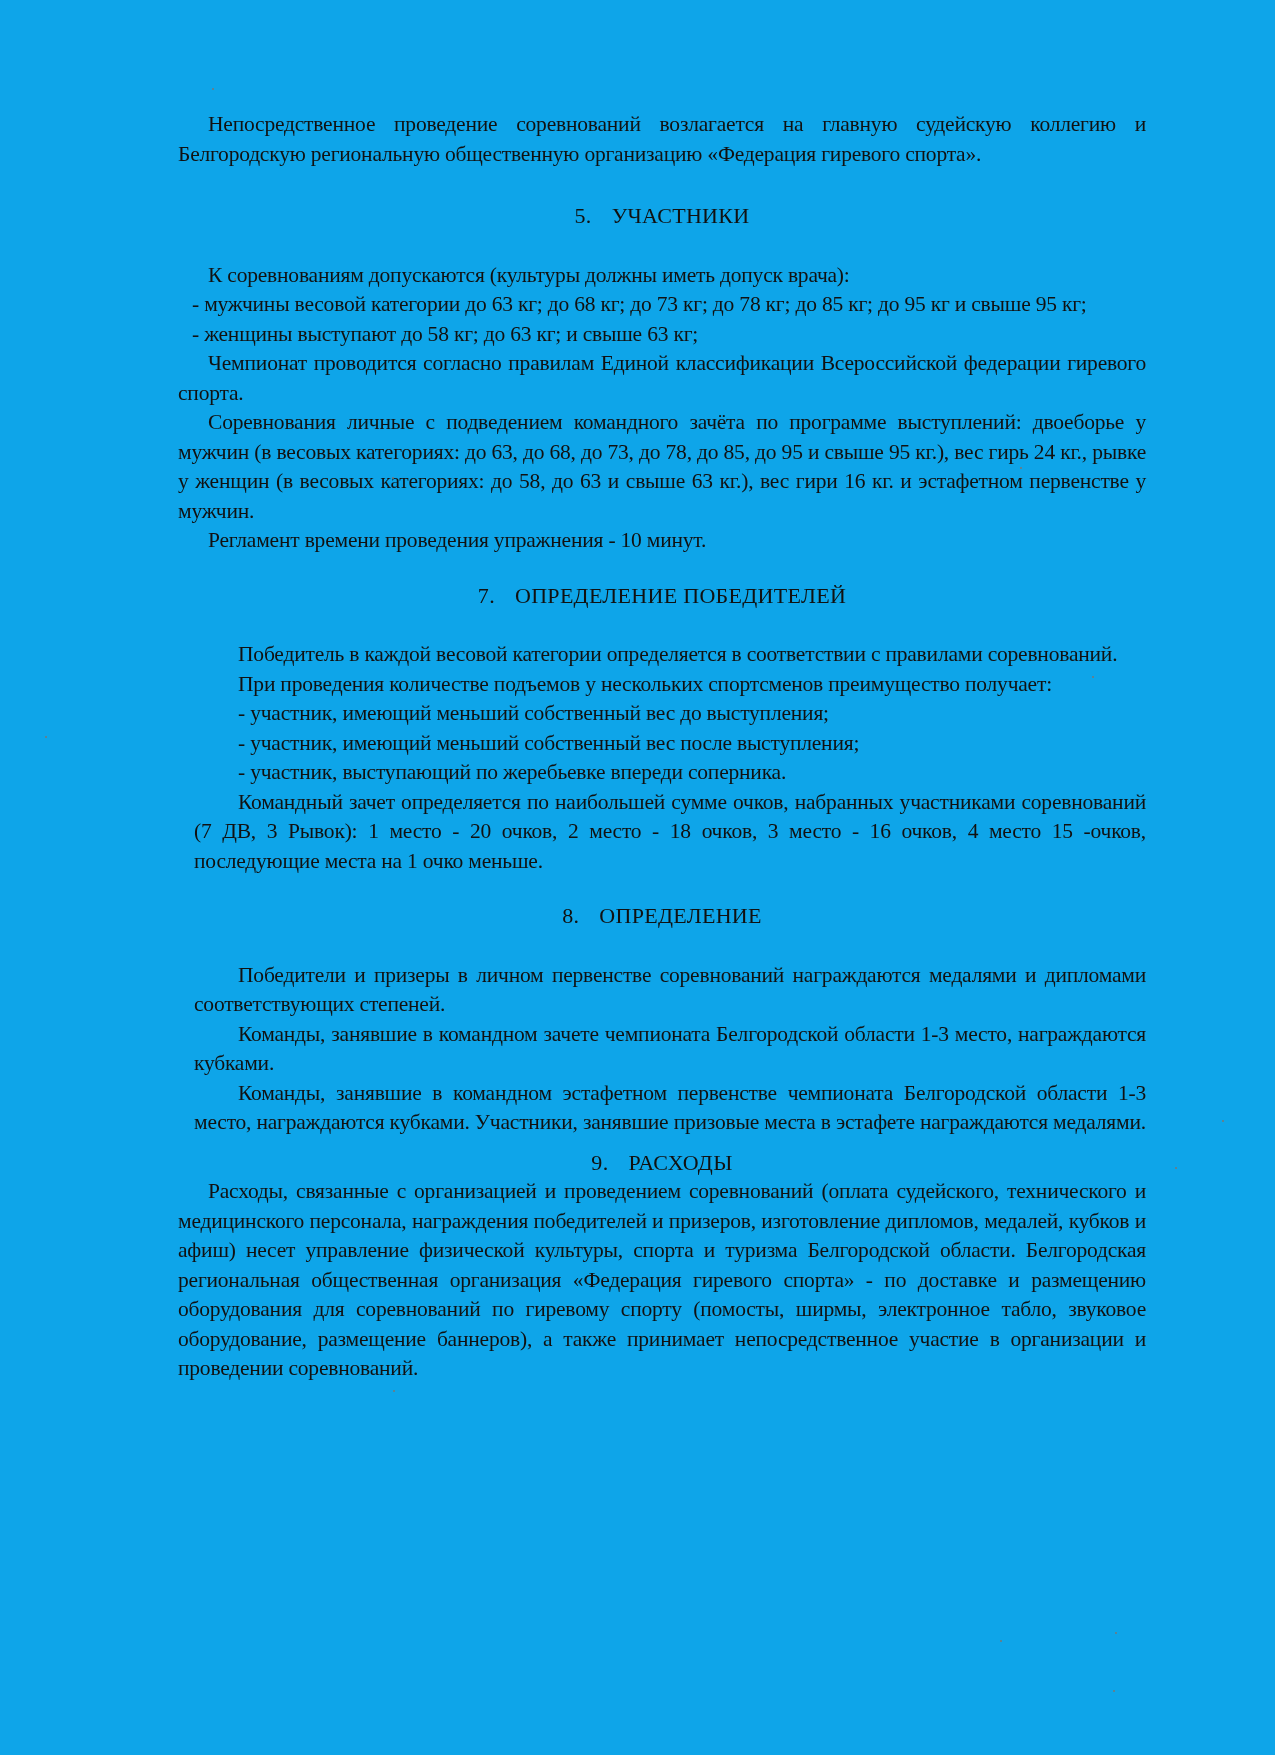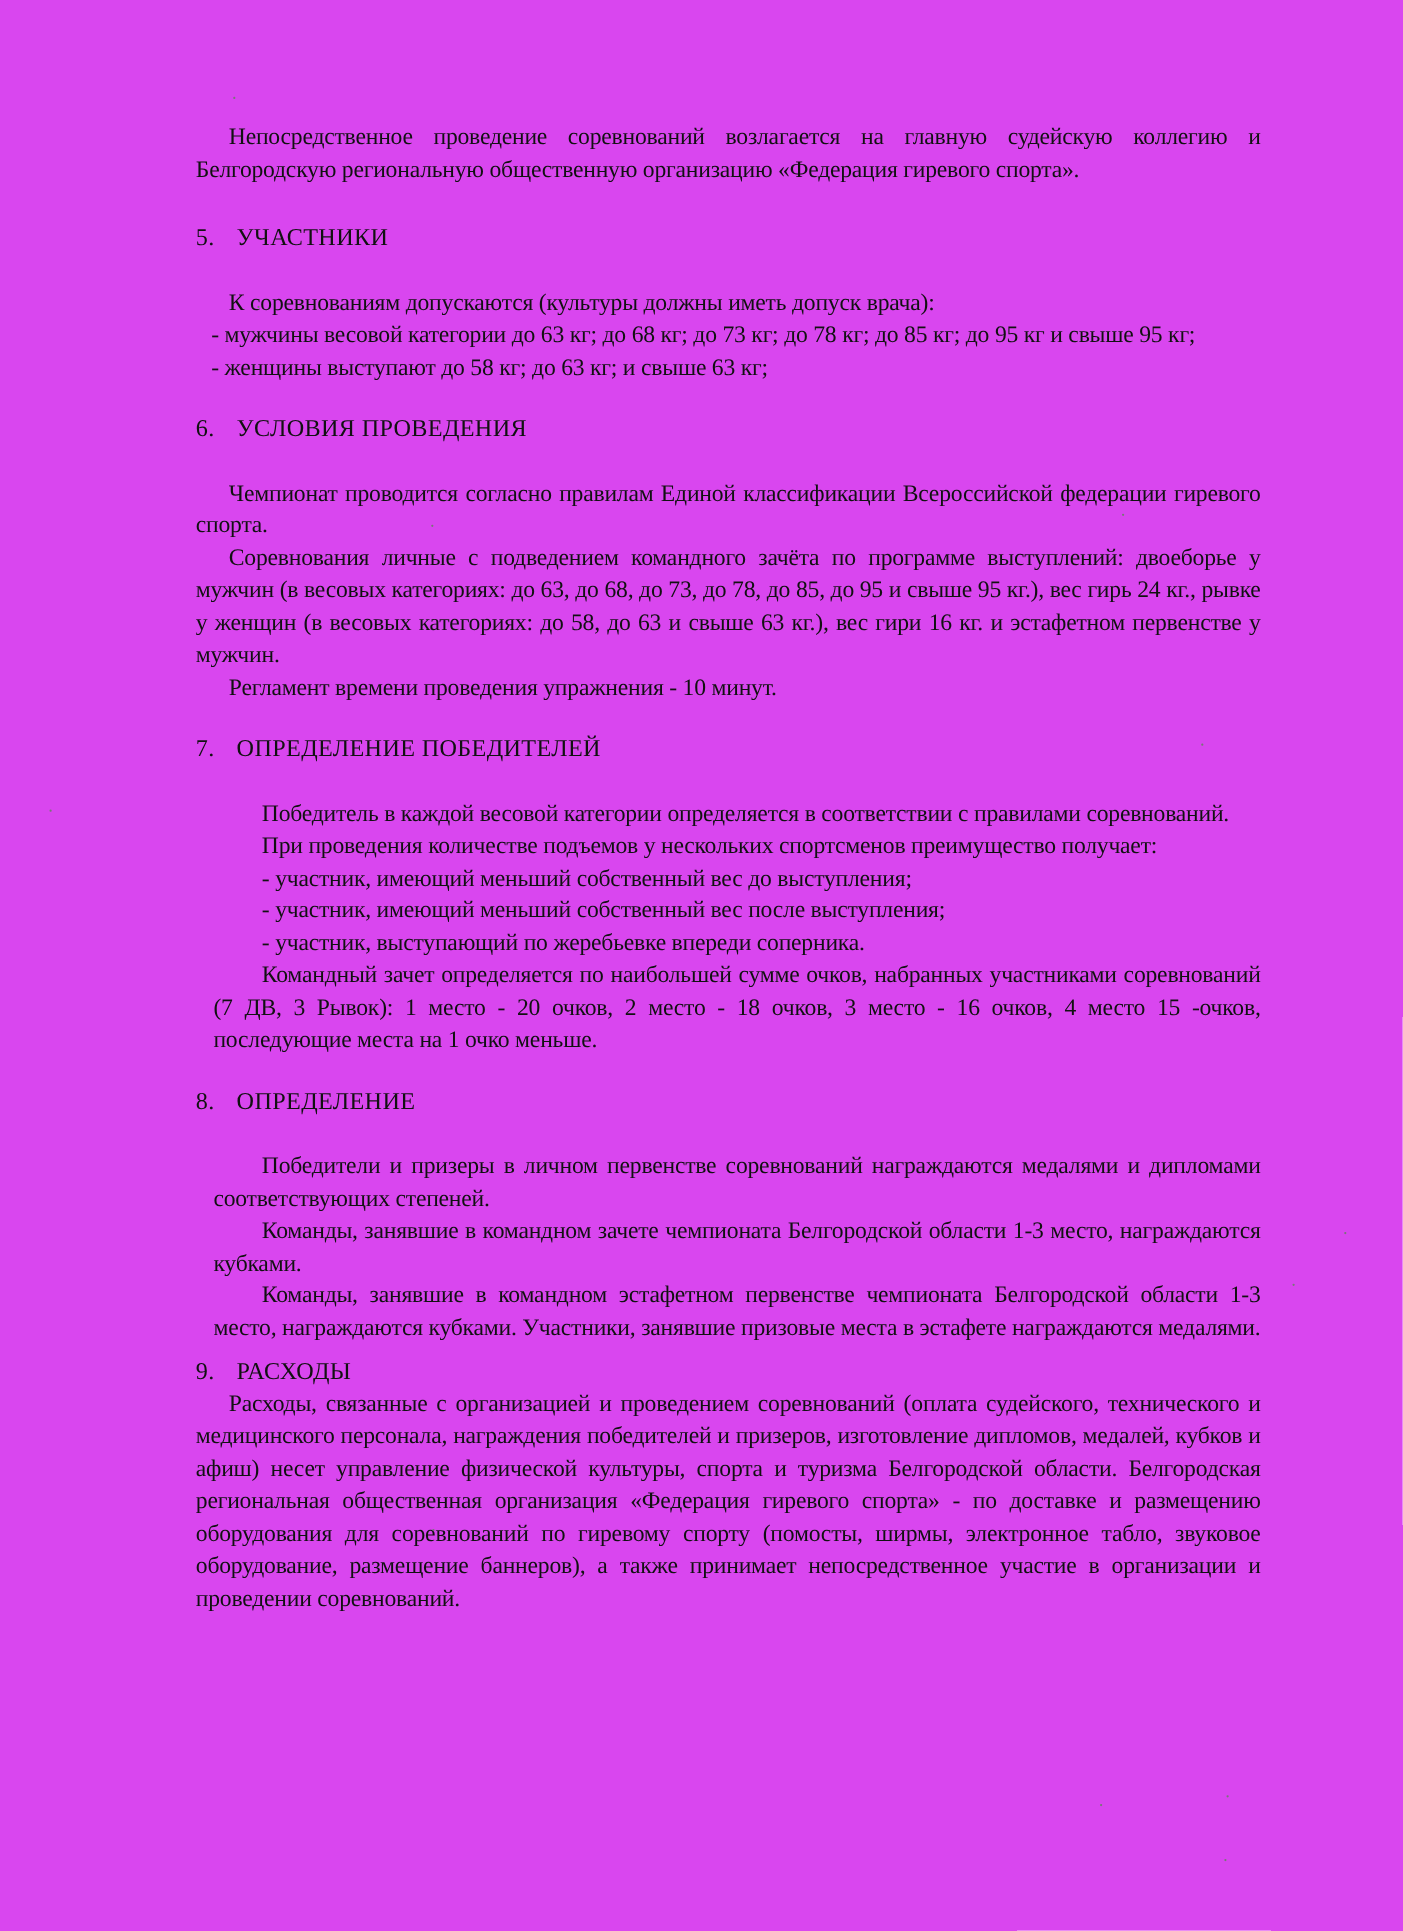--- a/index.html
+++ b/index.html
@@ -14,21 +14,21 @@
       overflow: hidden;
       font-family: "Liberation Serif", "DejaVu Serif", serif;
       color: #111111;
     }
     .page {
       position: absolute;
       left: 0;
       top: 0;
       width: 1275px;
       height: 1755px;
-      background: #d946ef;
+      background: #0ea5e9;
     }
     .content {
       position: absolute;
       left: 178px;
       top: 110px;
       width: 968px;
       font-size: 21.5px;
       line-height: 29.5px;
       letter-spacing: -0.2px;
     }
@@ -36,20 +36,21 @@
       margin: 0;
       text-align: justify;
       text-align-last: left;
     }
     p.indent { text-indent: 30px; }
     p.indent-sm { text-indent: 14px; }
     p.bullet { text-indent: 44px; margin-left: 16px; }
     h2 {
       font-weight: normal;
       font-size: 22px;
+      text-align: center;
       margin: 0;
       letter-spacing: 0.3px;
     }
     h2 .num { margin-right: 20px; }
     .sec5-title { margin-top: 32px; margin-bottom: 30px; }
     .sec6-title { margin-top: 25px; margin-bottom: 30px; }
     .sec7-title { margin-top: 25px; margin-bottom: 30px; }
     .sec8-title { margin-top: 25px; margin-bottom: 30px; }
     .sec9-title { margin-top: 10px; }
     .speck {
@@ -68,23 +69,20 @@
 
     <p class="indent">Непосредственное проведение соревнований возлагается на главную судейскую коллегию и Белгородскую региональную общественную организацию «Федерация гиревого спорта».</p>
 
     <h2 class="sec5-title">
       <span class="num">5.</span><span>УЧАСТНИКИ</span>
     </h2>
     <p class="indent">К соревнованиям допускаются (культуры должны иметь допуск врача):</p>
     <p class="indent-sm">- мужчины весовой категории до 63 кг; до 68 кг; до 73 кг; до 78 кг; до 85 кг; до 95 кг и свыше 95 кг;</p>
     <p class="indent-sm">- женщины выступают до 58 кг; до 63 кг; и свыше 63 кг;</p>
 
-    <h2 class="sec6-title">
-      <span class="num">6.</span><span>УСЛОВИЯ ПРОВЕДЕНИЯ</span>
-    </h2>
     <p class="indent">Чемпионат проводится согласно правилам Единой классификации Всероссийской федерации гиревого спорта.</p>
     <p class="indent">Соревнования личные с подведением командного зачёта по программе выступлений: двоеборье у мужчин (в весовых категориях: до 63, до 68, до 73, до 78, до 85, до 95 и свыше 95 кг.), вес гирь 24 кг., рывке у женщин (в весовых категориях: до 58, до 63 и свыше 63 кг.), вес гири 16 кг. и эстафетном первенстве у мужчин.</p>
     <p class="indent">Регламент времени проведения упражнения - 10 минут.</p>
 
     <h2 class="sec7-title">
       <span class="num">7.</span><span>ОПРЕДЕЛЕНИЕ ПОБЕДИТЕЛЕЙ</span>
     </h2>
     <p class="bullet">Победитель в каждой весовой категории определяется в соответствии с правилами соревнований.</p>
     <p class="bullet">При проведения количестве подъемов у нескольких спортсменов преимущество получает:</p>
     <p class="bullet">- участник, имеющий меньший собственный вес до выступления;</p>

